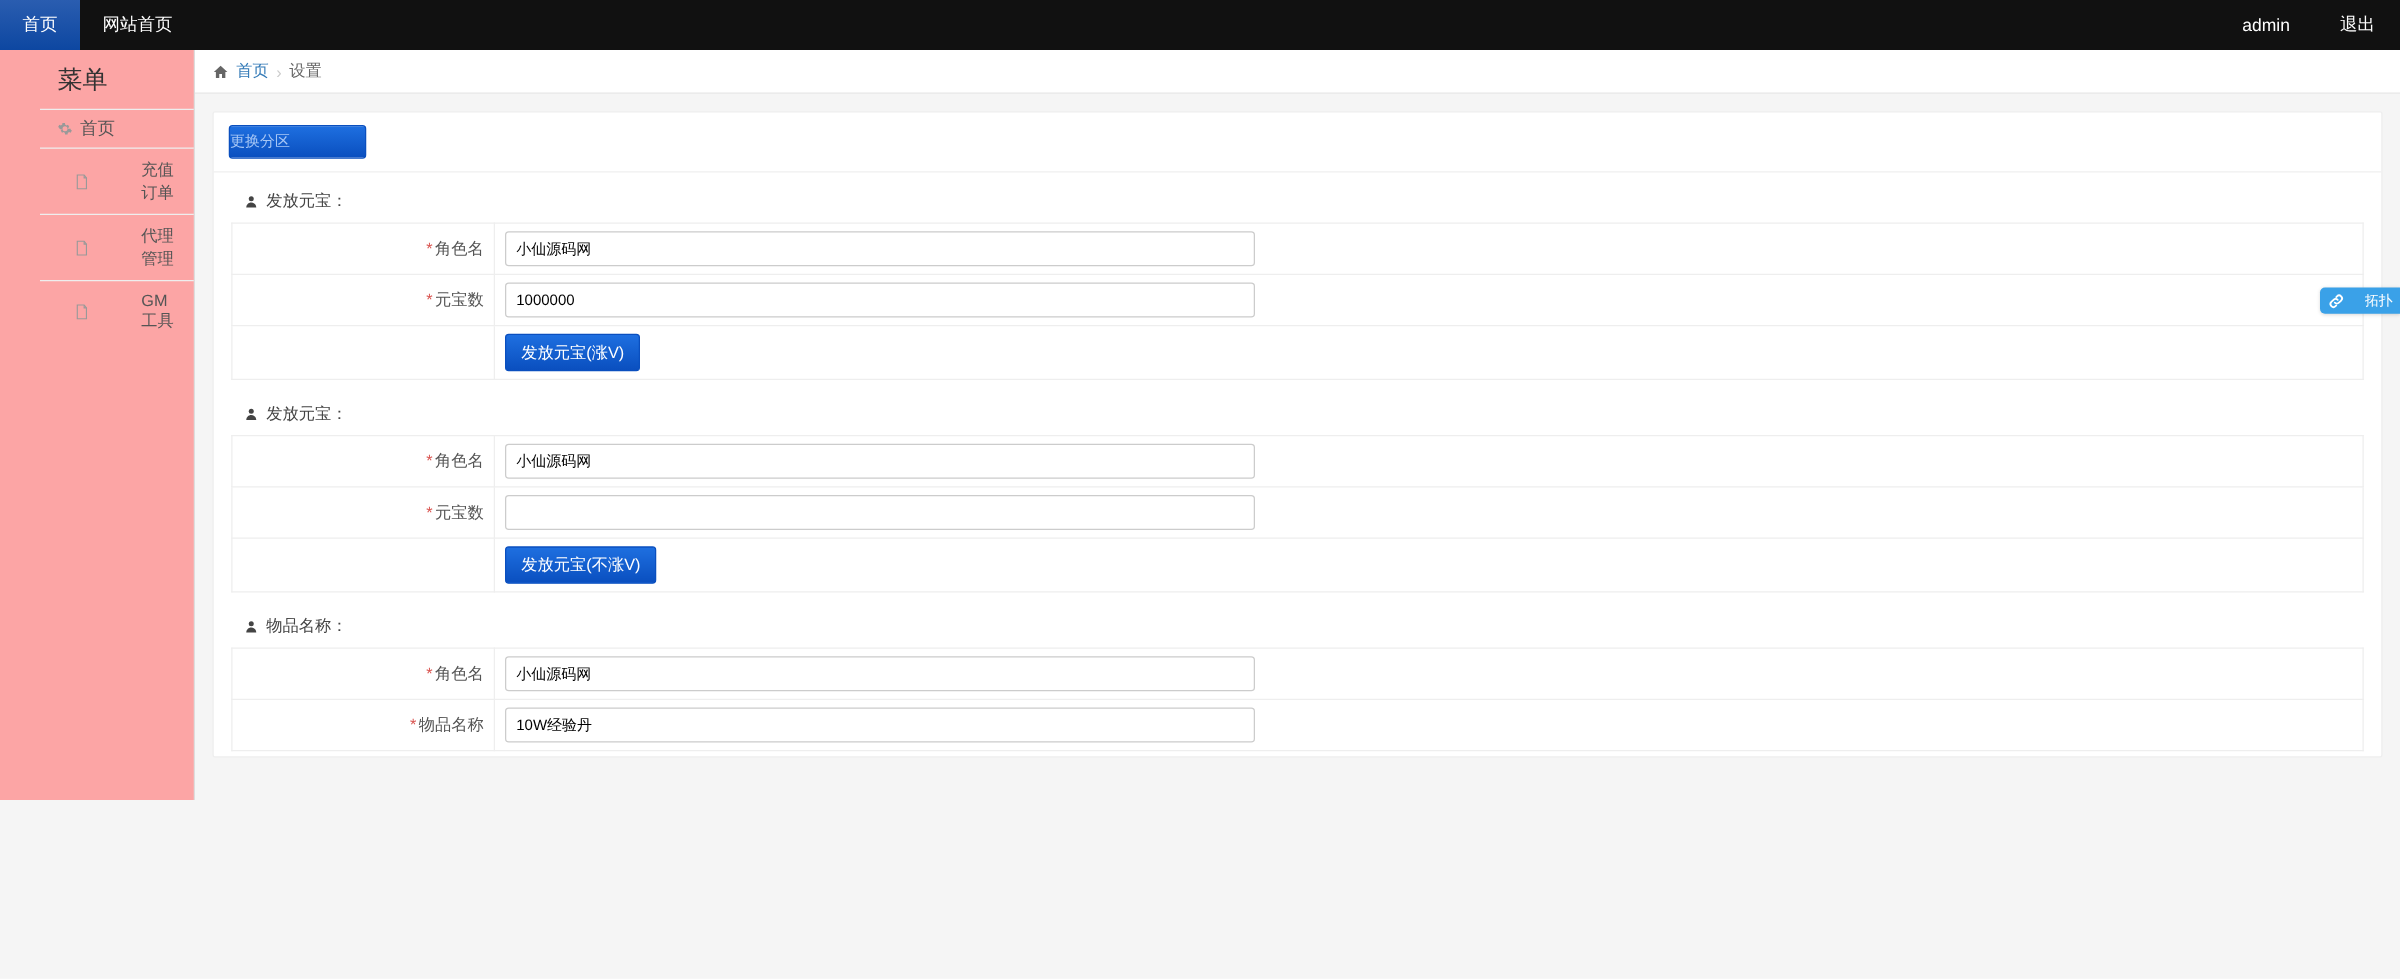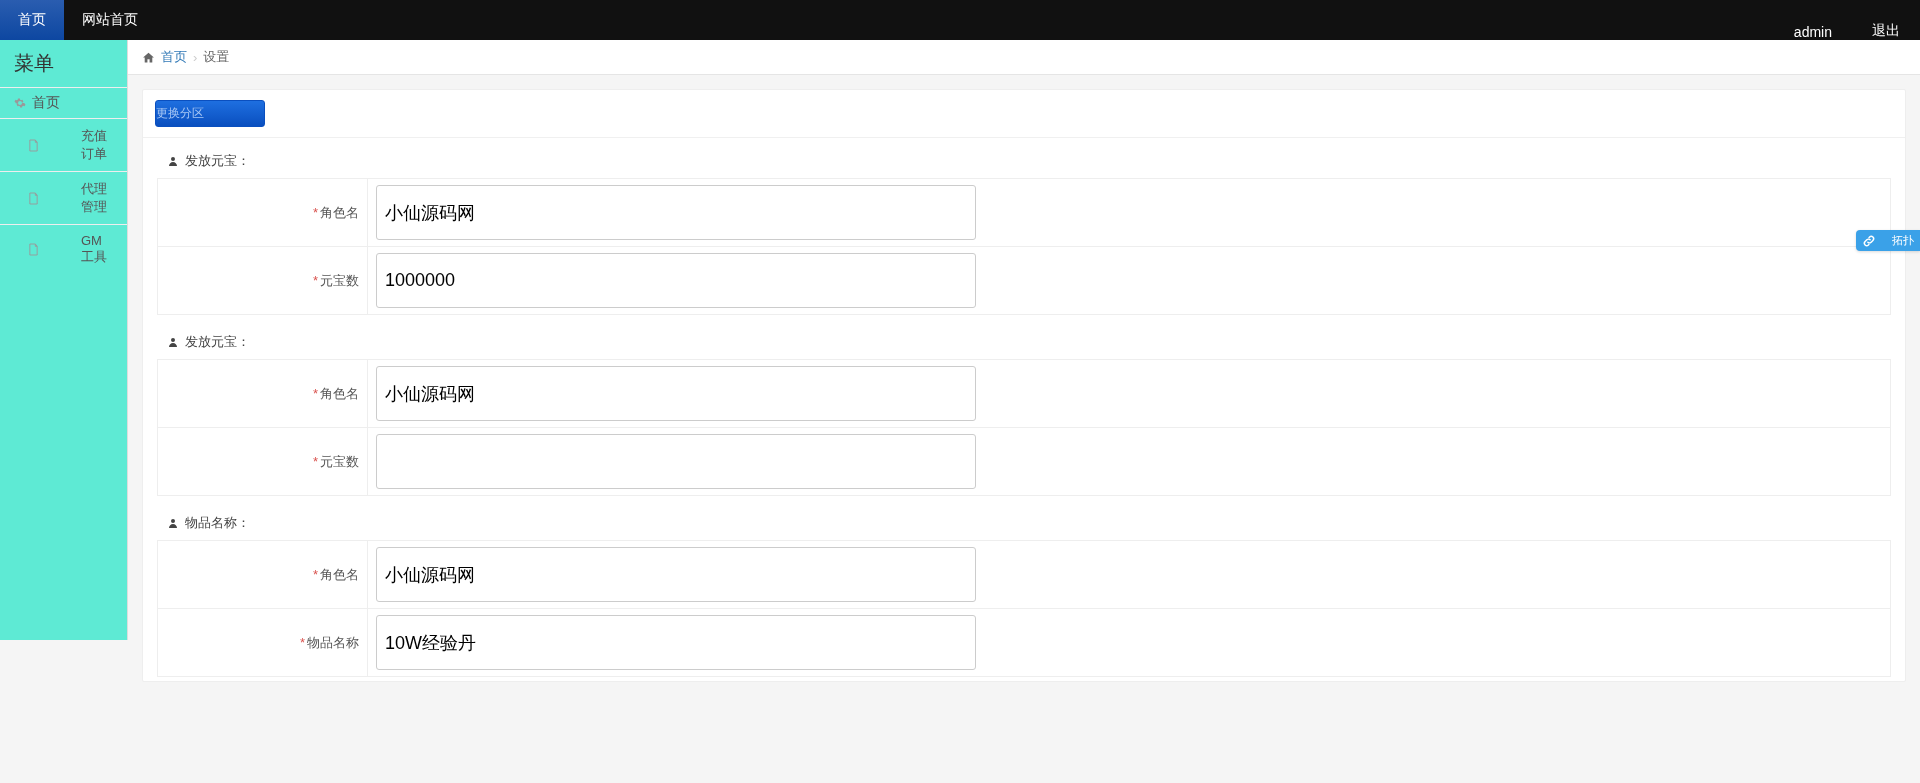--- a/index.html
+++ b/index.html
@@ -1,44 +1,44 @@
 <!DOCTYPE html>
 <html><head>
 <meta charset="utf-8">
 <style>
   * { box-sizing: border-box; }
   html, body { margin: 0; padding: 0; font-family: "Helvetica Neue", Arial, "Microsoft YaHei", sans-serif; font-size: 14px; color: #333; background: #f5f5f5; }
   .topbar { background: #111; color: #fff; height: 40px; display: flex; align-items: stretch; }
   .topbar .nav-left { display: flex; }
   .topbar .nav-left .tab { padding: 0 18px; display: flex; align-items: center; color: #fff; cursor: pointer; font-size: 14px; }
   .topbar .nav-left .tab.active { background: #0d47a1; background: linear-gradient(to bottom,#2a5db0,#0d47a1); }
-  .topbar .nav-right { margin-left: auto; display: flex; align-items: flex-end; }
+  .topbar .nav-right { margin-left: auto; display: flex; }
   .topbar .nav-right .link { padding: 0 20px; display: flex; align-items: center; color: #fff; cursor: pointer; }
   .container { display: flex; align-items: flex-start; }
-  .sidebar { width: 128px; background: #5eead4; border-right: 1px solid #ddd; min-height: 600px; }
+  .sidebar { width: 156px; background: #fca5a5; border-right: 1px solid #ddd; min-height: 600px; padding-left: 32px; }
   .sidebar h3 { margin: 0; padding: 10px 14px; font-size: 20px; font-weight: normal; color: #333; }
   .menu-root { padding: 6px 14px; border-top: 1px solid #eee; display: flex; align-items: center; color: #555; cursor: pointer; }
   .menu-root .gear { margin-right: 6px; color: #999; }
   .menu-item { padding: 8px 14px 8px 28px; border-top: 1px solid #eee; display: flex; align-items: center; color: #555; cursor: pointer; font-size: 13px; gap: 36px; }
   .menu-item .doc-icon { margin-right: 6px; color: #999; display:inline-block; width:12px; }
   .main { flex: 1; padding: 0; }
   .breadcrumb { background: #fff; border-bottom: 1px solid #e5e5e5; padding: 8px 14px; font-size: 13px; color: #666; display: flex; align-items: center; gap: 6px; }
   .breadcrumb .home-icon { color: #666; }
   .breadcrumb .bc-link { color: #337ab7; cursor: pointer; }
   .breadcrumb .sep { color: #ccc; }
   .panel { background: #fff; margin: 14px; border: 1px solid #eee; border-radius: 2px; }
   .panel-top { padding: 10px 12px; border-bottom: 1px solid #f0f0f0; }
   .change-btn { display: inline-block; background: linear-gradient(to bottom,#1e6fe0,#0a4fbf); color: #a7c7f5; border: 1px solid #0a4fbf; border-radius: 3px; padding: 4px 18px 4px 0; font-size: 12px; min-width: 110px; cursor: pointer; }
   .section-title { padding: 14px 10px 8px 10px; color: #444; font-size: 13px; display: flex; align-items: center; gap: 6px; margin: 0 14px; }
   .user-icon { font-size: 12px; }
   .form-table { width: 100%; border-collapse: collapse; margin: 0 14px 4px 14px; width: calc(100% - 28px); }
   .form-table td { border: 1px solid #eee; padding: 6px 8px; vertical-align: middle; }
   .label-cell { width: 210px; text-align: right; color: #555; font-size: 13px; padding-right: 12px; }
   .req { color: #d9534f; margin-right: 2px; }
-  .input-cell input[type=text] { width: 600px; max-width: 100%; padding: 16px 8px; border: 1px solid #ccc; border-radius: 3px; font-size: 18px; }
+  .input-cell input[type=text] { width: 600px; max-width: 100%; padding: 6px 8px; border: 1px solid #ccc; border-radius: 3px; font-size: 12px; }
   .btn-primary { background: linear-gradient(to bottom,#1e6fe0,#0a4fbf); color: #fff; border: 1px solid #0a4fbf; border-radius: 3px; padding: 5px 12px; font-size: 13px; cursor: pointer; }
   .btn-primary.wide { padding: 6px 28px; }
   .float-widget { position: fixed; right: 0; top: 230px; background: #3aa1e8; color: #fff; border-radius: 4px 0 0 4px; padding: 3px 6px; display: flex; align-items: flex-end; gap: 16px; font-size: 11px; cursor: pointer; box-shadow: 0 1px 3px rgba(0,0,0,.15); }
   .float-widget .chain { font-size: 14px; }
   svg { display: block; }
 </style>
 </head>
 <body>
 
 <div class="topbar">
@@ -121,20 +121,24 @@
       <table class="form-table">
         <tbody>
             <tr>
           <td class="label-cell"><span class="req">*</span><span>角色名</span></td>
           <td class="input-cell"><input type="text" value="小仙源码网" style=""></td>
         </tr>
         <tr>
           <td class="label-cell"><span class="req">*</span><span>元宝数</span></td>
           <td class="input-cell"><input type="text" value="1000000" style=""></td>
         </tr>
+        <tr>
+          <td class="label-cell"></td>
+          <td class="input-cell"><button class="btn-primary">发放元宝(涨V)</button></td>
+        </tr>
       </tbody>
         </table>
 
       <div class="section-title">
         <span class="user-icon">
           <svg width="12" height="12" viewBox="0 0 24 24" fill="currentColor">
               <circle cx="12" cy="8" r="4"></circle>
               <path d="M4 22c0-4.4 3.6-8 8-8s8 3.6 8 8"></path>
             </svg>
         </span>
@@ -142,20 +146,24 @@
       </div>
       <table class="form-table">
         <tbody>
             <tr>
           <td class="label-cell"><span class="req">*</span><span>角色名</span></td>
           <td class="input-cell"><input type="text" value="小仙源码网" style=""></td>
         </tr>
         <tr>
           <td class="label-cell"><span class="req">*</span><span>元宝数</span></td>
           <td class="input-cell"><input type="text" value="" style=""></td>
+        </tr>
+        <tr>
+          <td class="label-cell"></td>
+          <td class="input-cell"><button class="btn-primary">发放元宝(不涨V)</button></td>
         </tr>
       </tbody>
         </table>
 
       <div class="section-title">
         <span class="user-icon">
           <svg width="12" height="12" viewBox="0 0 24 24" fill="currentColor">
               <circle cx="12" cy="8" r="4"></circle>
               <path d="M4 22c0-4.4 3.6-8 8-8s8 3.6 8 8"></path>
             </svg>

